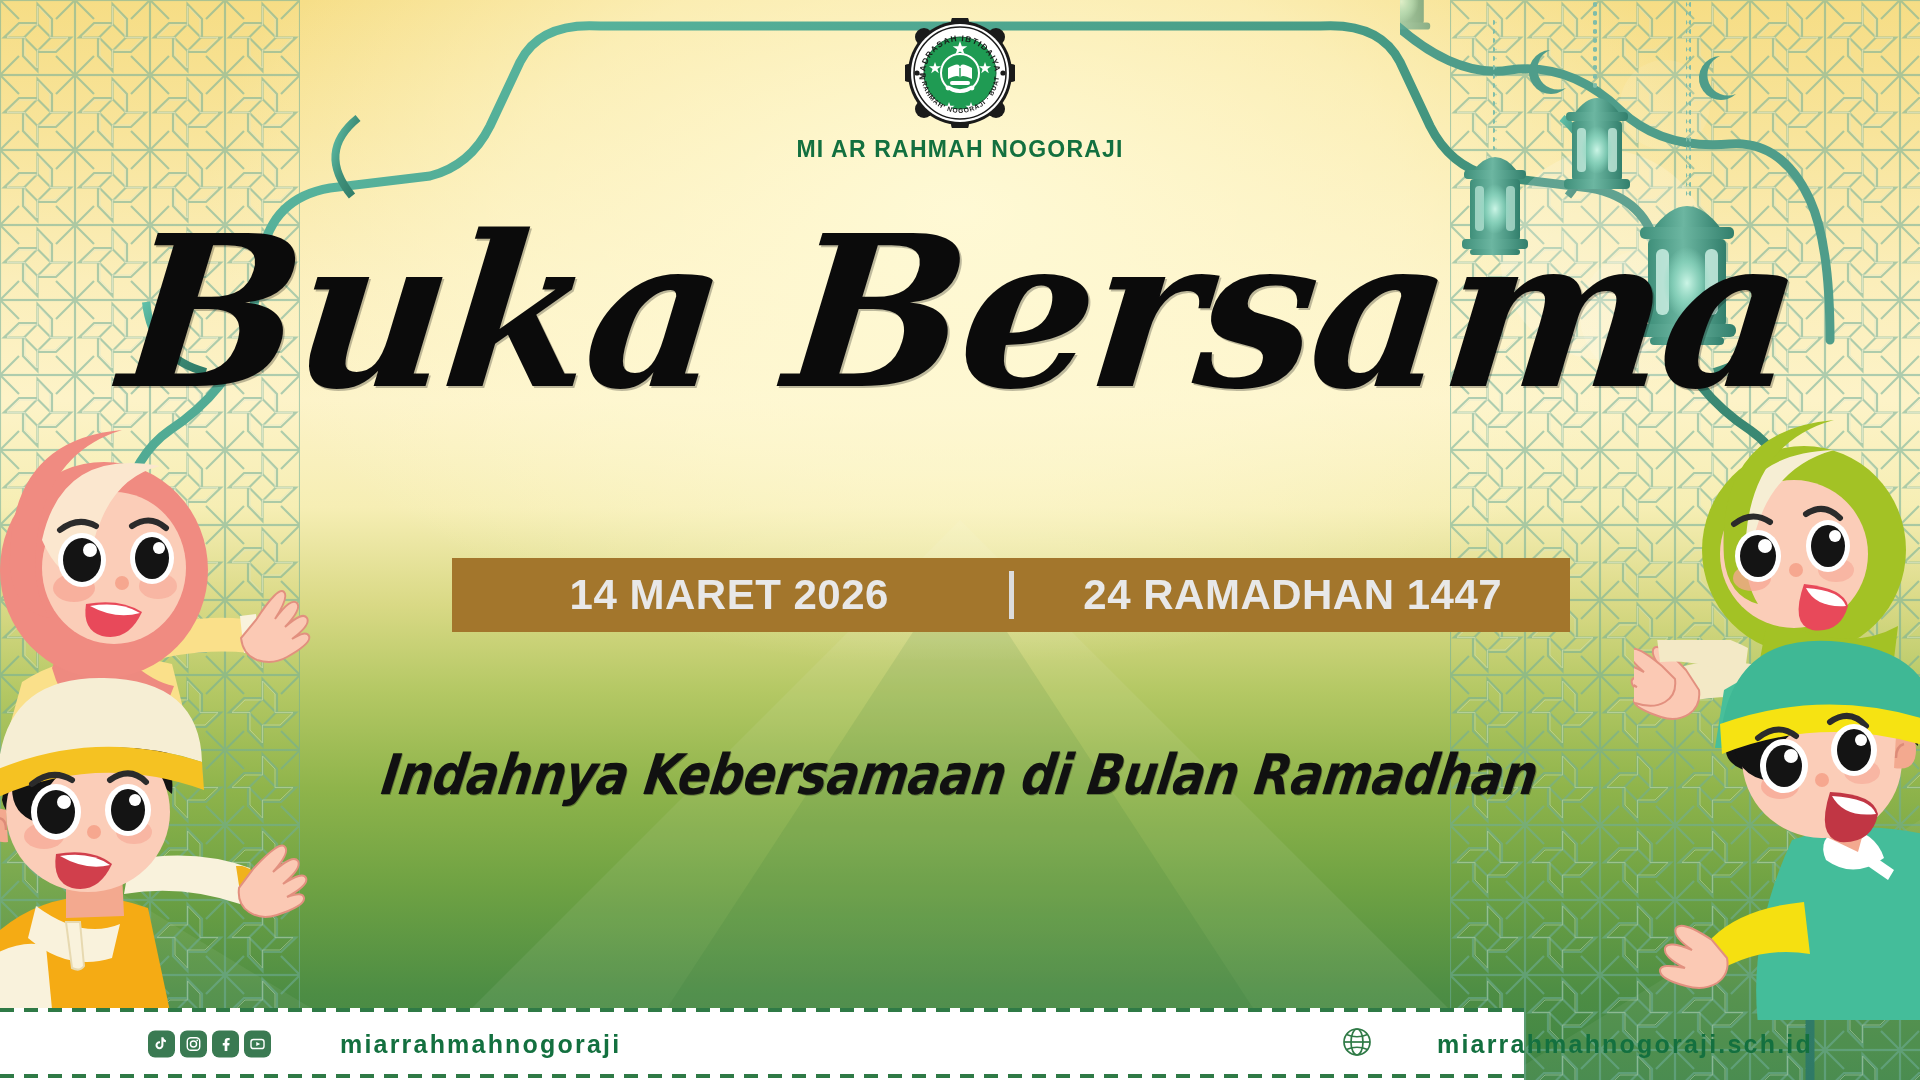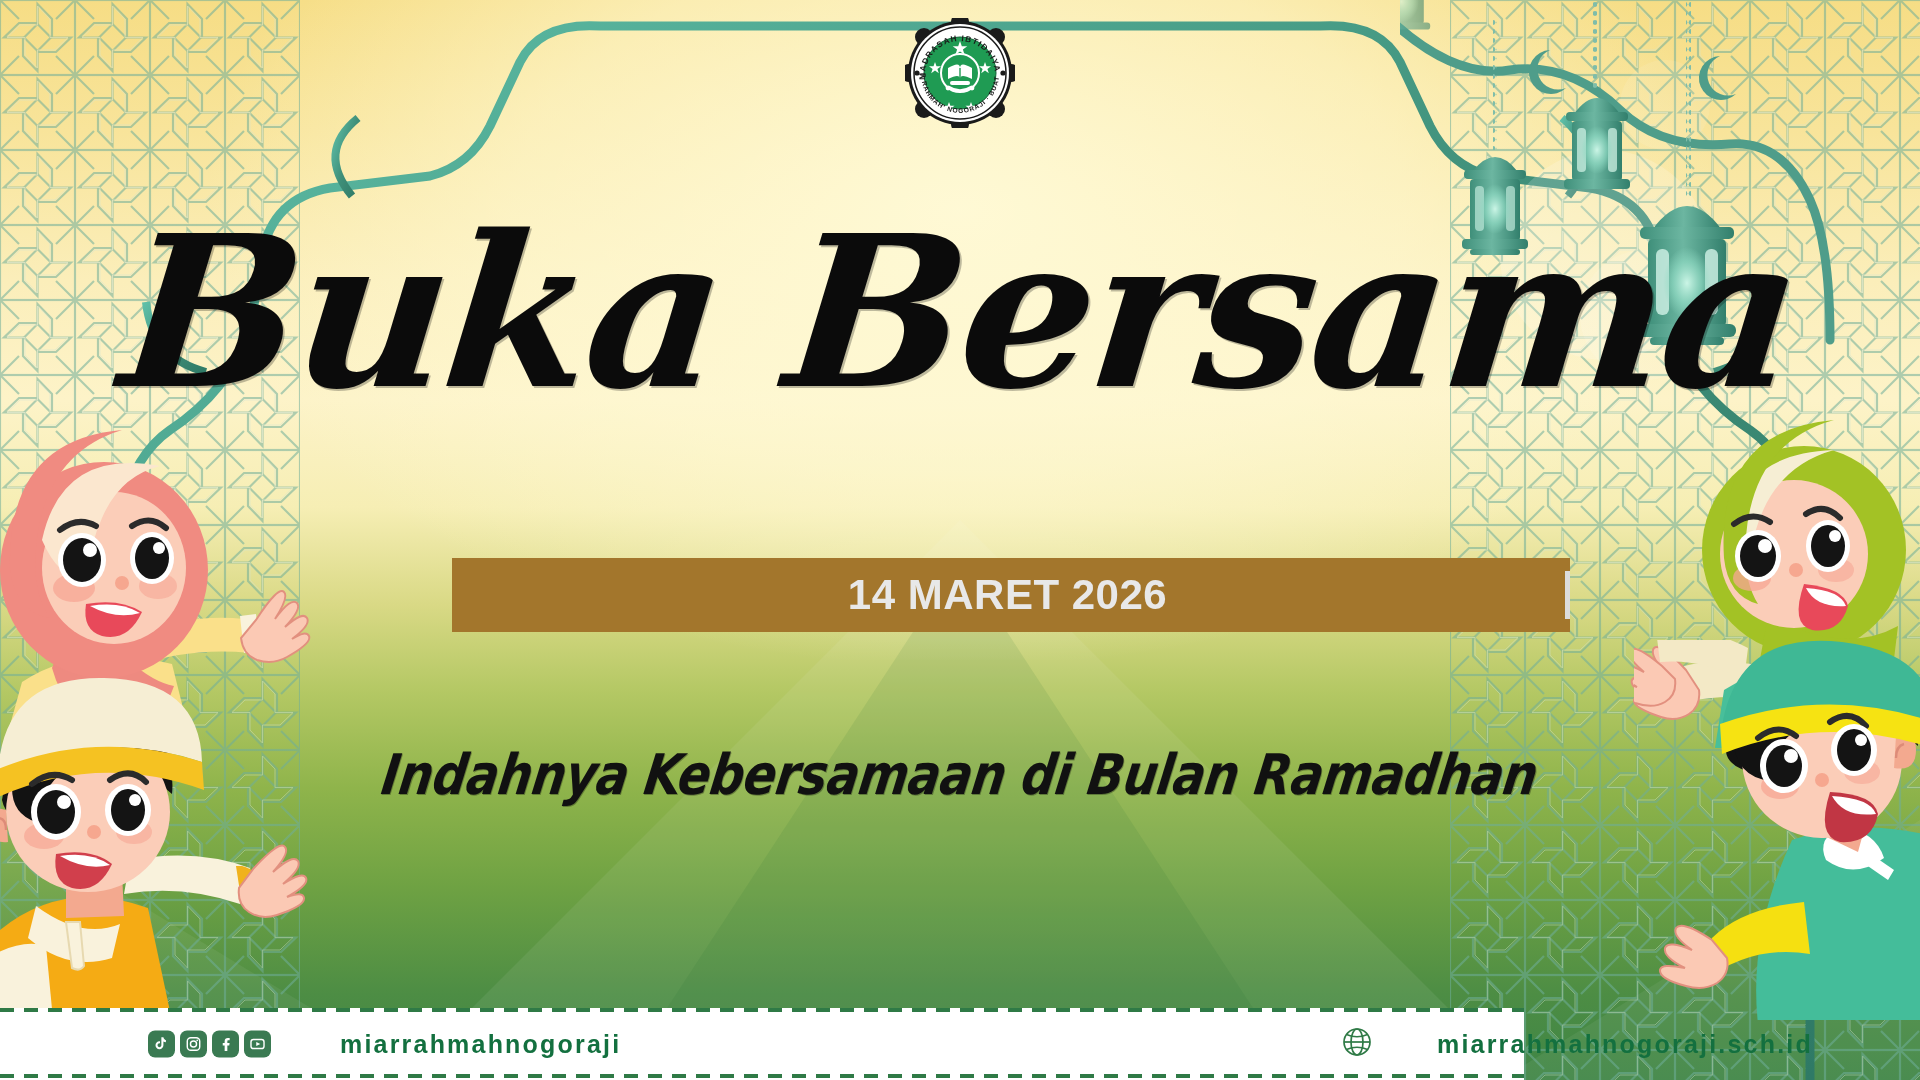--- a/index.html
+++ b/index.html
@@ -375,27 +375,29 @@
 
       <text font-size="8.2" font-weight="bold" fill="#1a1a1a" font-family="'Liberation Sans',sans-serif" letter-spacing="1.1">
         <textPath href="#topArc" startOffset="50%" text-anchor="middle">MADRASAH IBTIDAIYAH</textPath>
       </text>
       <text font-size="6.6" font-weight="bold" fill="#1a1a1a" font-family="'Liberation Sans',sans-serif" letter-spacing="0.9">
         <textPath href="#botArc" startOffset="50%" text-anchor="middle">'AR RAHMAH' NOGORAJI · BUATAN</textPath>
       </text>
       <circle cx="12" cy="55" r="2.6" fill="#1a1a1a"></circle>
       <circle cx="98" cy="55" r="2.6" fill="#1a1a1a"></circle>
     </svg>
+    <div class="school-name">MI AR RAHMAH NOGORAJI</div>
   </div>
 
   <div class="headline">Buka Bersama</div>
 
   <div class="datebar">
     <div class="seg">14 MARET 2026</div>
     <div class="sep"></div>
+    <div class="seg">24 RAMADHAN 1447</div>
   </div>
 
   <div class="tagline">Indahnya Kebersamaan di Bulan Ramadhan</div>
 
   <svg class="kid" id="kid-girl-left" viewBox="0 0 330 350">
 
     <path d="M150 215 q60 -22 112 -16 l6 34 q-62 -6 -116 14 z" fill="#fae08a"></path>
     <path d="M258 196 l16 -2 l4 36 l-16 3 z" fill="#f9f2dc"></path>
 
     <g fill="#fbc9b4" stroke="#e2907f" stroke-width="2">

